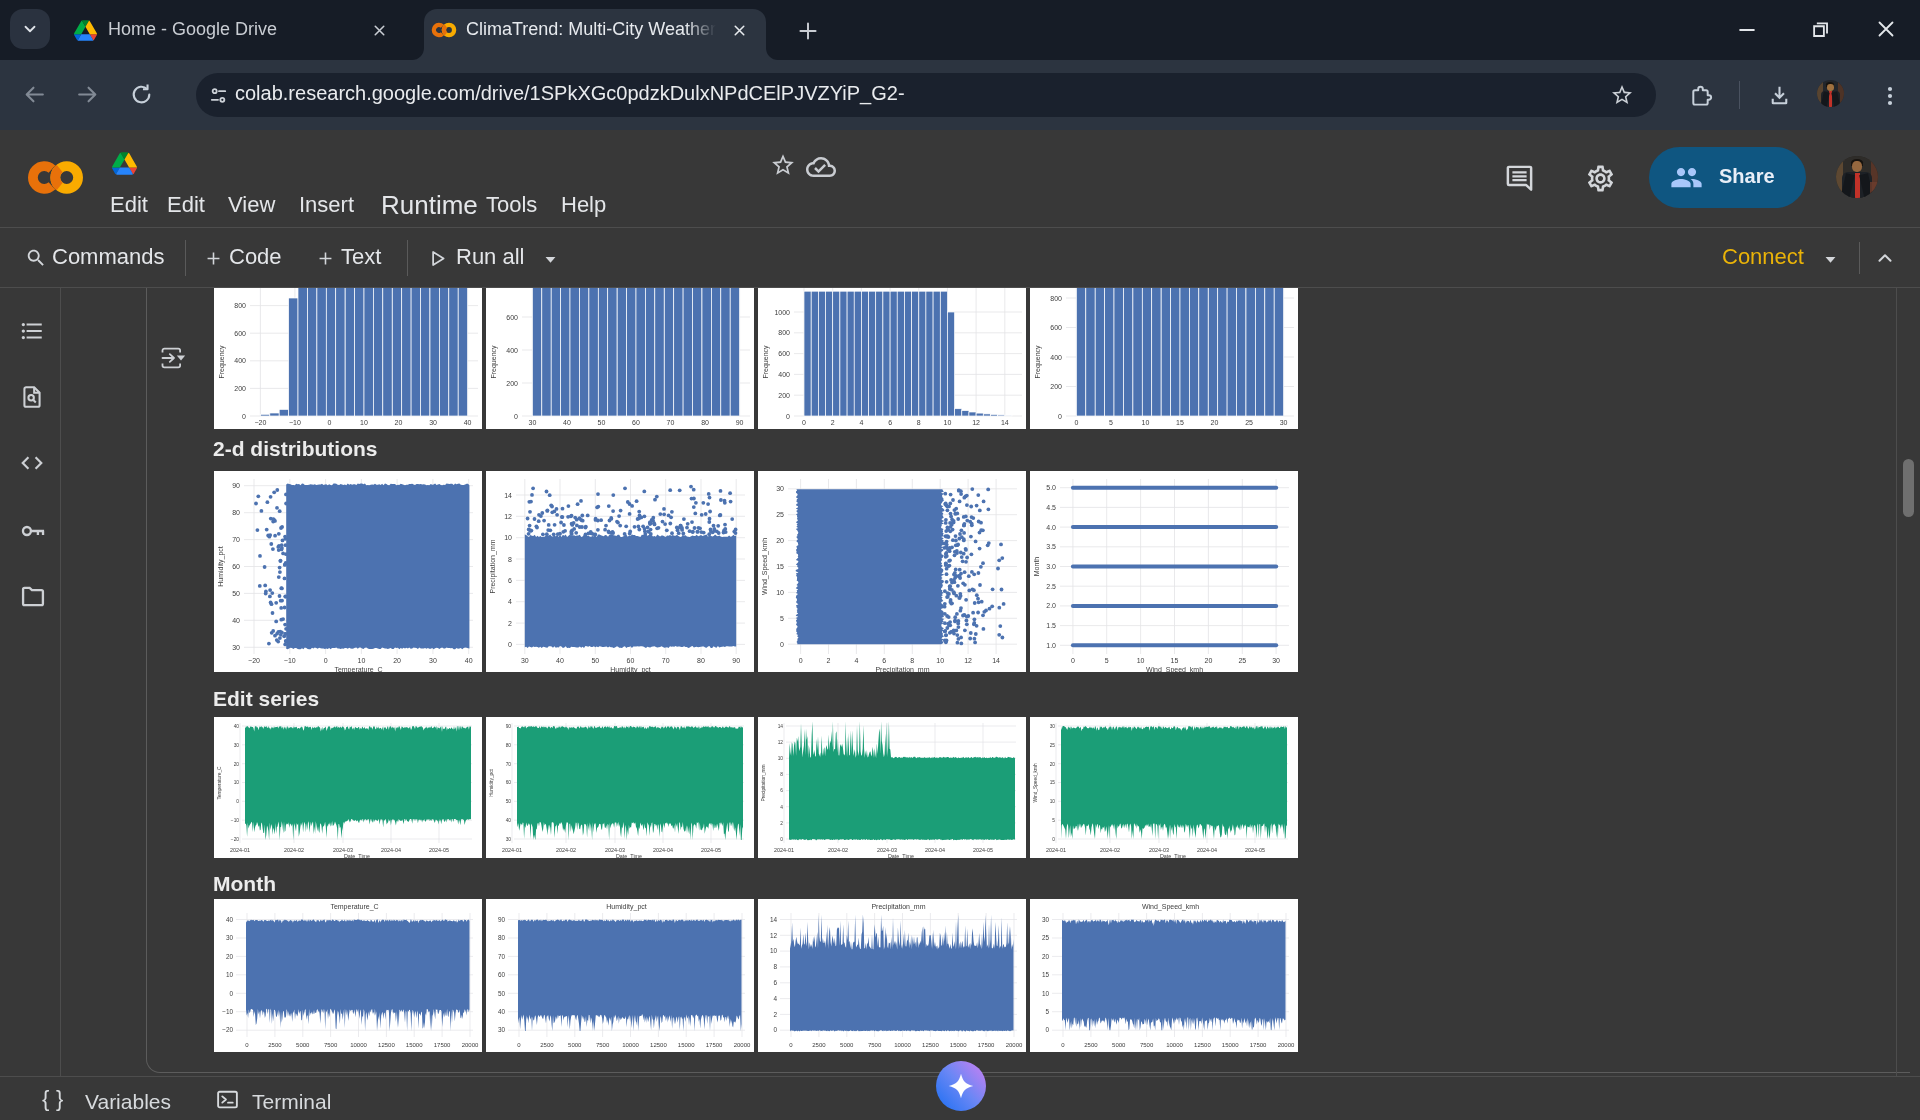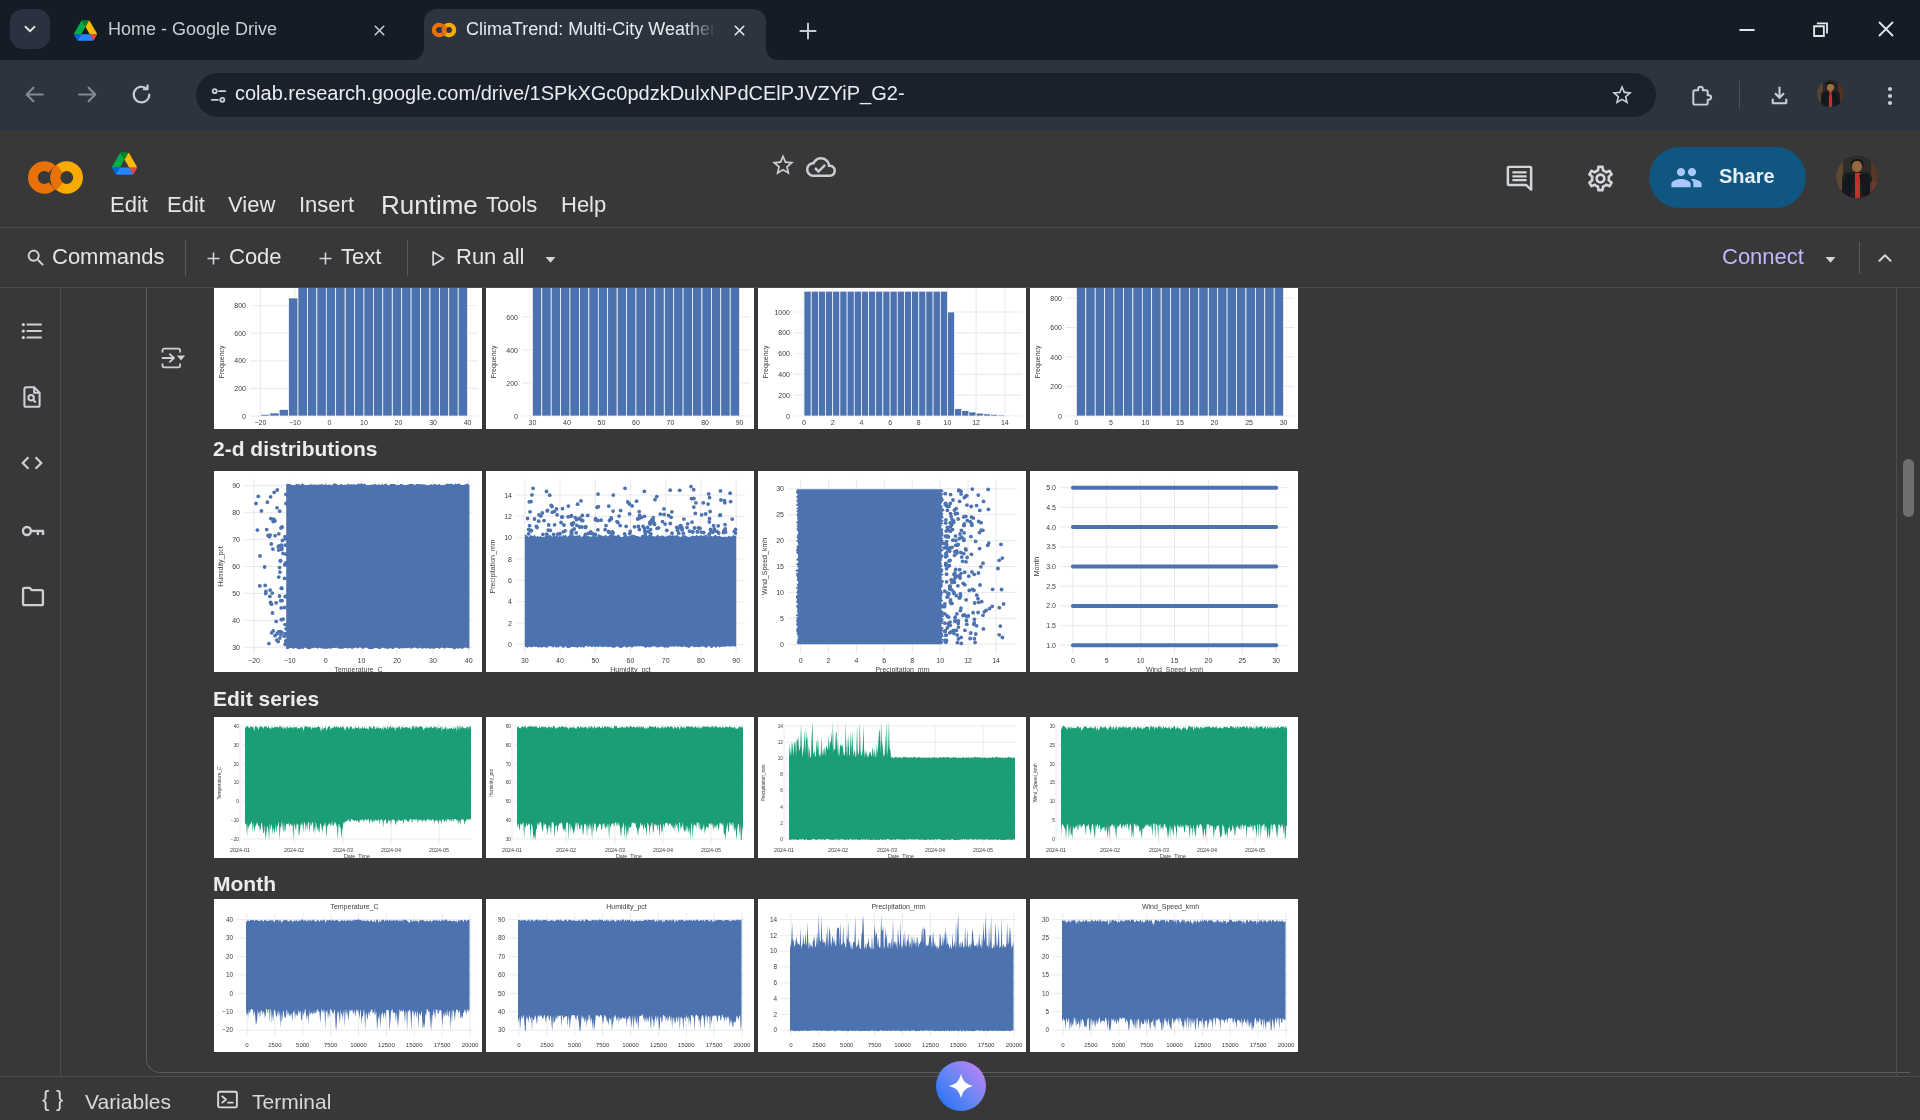--- a/index.html
+++ b/index.html
@@ -155,21 +155,21 @@
       </svg></div>
     <div class="abs" style="left:341px;top:244px;font-size:22px;line-height:26px;font-weight:500;color:#e4e6e9;text-align:right;">Text</div>
     <div class="abs" style="left:407px;top:240px;width:1px;height:36px;background:#5a5a5a"></div>
     <div style="position:absolute;left:427px;top:248px;width:21px;height:21px;"><svg width="21" height="21" viewBox="0 0 24 24">
         <path d="M7 4.5v15l12-7.5z" fill="none" stroke="#d3d6da" stroke-width="2" stroke-linejoin="round"></path>
       </svg></div>
     <div class="abs" style="left:456px;top:244px;font-size:22px;line-height:26px;font-weight:500;color:#e4e6e9;">Run all</div>
     <div style="position:absolute;left:542px;top:251px;width:17px;height:17px;"><svg width="17" height="17" viewBox="0 0 24 24">
         <path d="M5 8.5l7 8 7-8z" fill="#d3d6da"></path>
       </svg></div>
-    <div class="abs" style="left:1722px;top:244px;font-size:22px;line-height:26px;font-weight:500;color:#c4b5fd;">Connect</div>
+    <div class="abs" style="left:1722px;top:244px;font-size:22px;line-height:26px;font-weight:500;color:#eab308;">Connect</div>
     <div style="position:absolute;left:1822px;top:251px;width:17px;height:17px;"><svg width="17" height="17" viewBox="0 0 24 24">
         <path d="M5 8.5l7 8 7-8z" fill="#d3d6da"></path>
       </svg></div>
     <div class="abs" style="left:1859px;top:242px;width:1px;height:32px;background:#5a5a5a"></div>
     <div style="position:absolute;left:1874px;top:247px;width:22px;height:22px;"><svg width="22" height="22" viewBox="0 0 24 24">
         <path d="M6 15l6-6 6 6" fill="none" stroke="#d3d6da" stroke-width="2.2" stroke-linecap="round" stroke-linejoin="round"></path>
       </svg></div>
     <div class="abs" style="left:0;top:287px;width:1920px;height:1px;background:#4d4d4d"></div>
     <div style="position:absolute;left:19px;top:318px;width:27px;height:27px;"><svg width="26" height="26" viewBox="0 0 24 24">
         <path d="M4 10.5c-.83 0-1.5.67-1.5 1.5s.67 1.5 1.5 1.5 1.5-.67 1.5-1.5-.67-1.5-1.5-1.5zm0-6c-.83 0-1.5.67-1.5 1.5S3.17 7.5 4 7.5 5.5 6.83 5.5 6 4.83 4.5 4 4.5zm0 12c-.83 0-1.5.68-1.5 1.5s.68 1.5 1.5 1.5 1.5-.68 1.5-1.5-.67-1.5-1.5-1.5zM7 19h14v-2H7v2zm0-6h14v-2H7v2zm0-8v2h14V5H7z" fill="#cdd0d4"></path>

